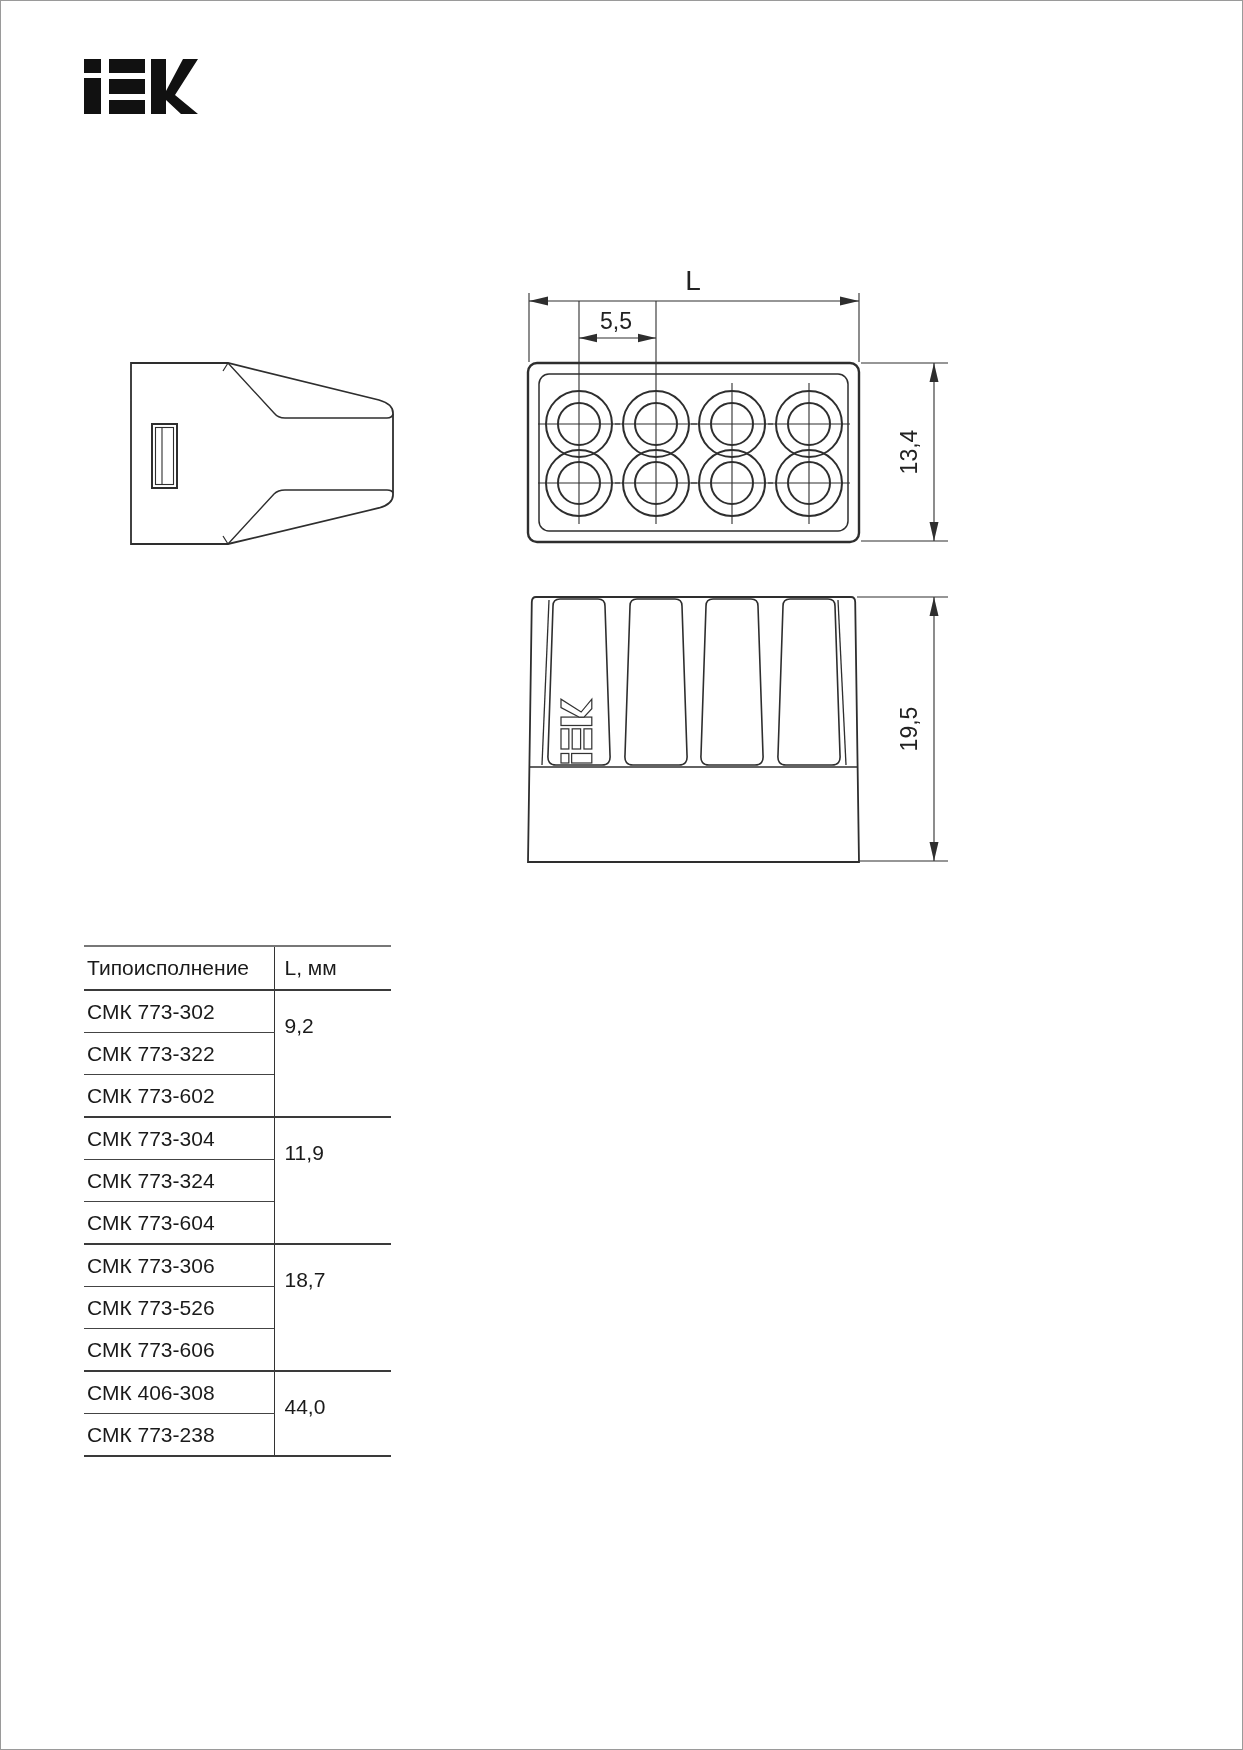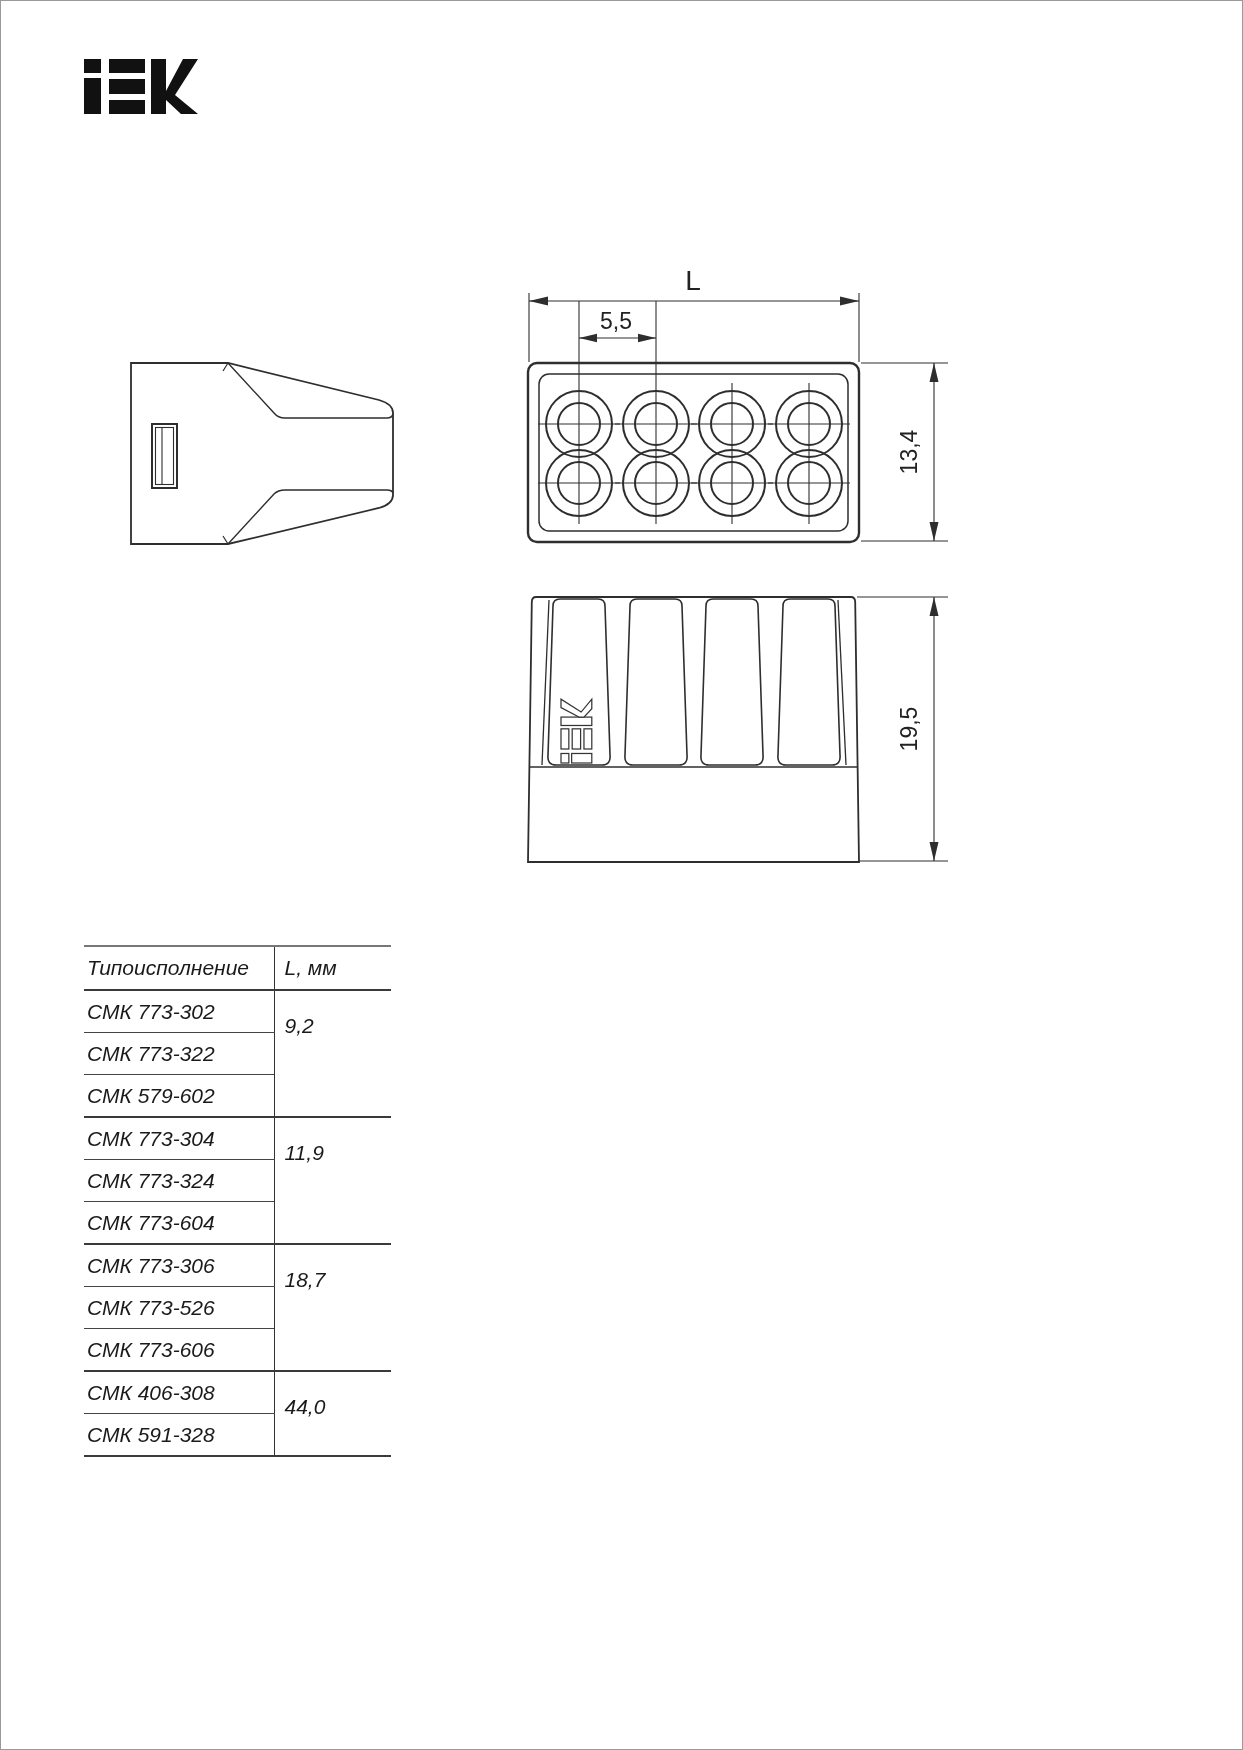--- a/index.html
+++ b/index.html
@@ -19,21 +19,20 @@
   .drawings text{
     font-family:"Liberation Sans", sans-serif;
     fill:#222;
   }
   
   .spec-table{
     position:absolute;
     left:83px;top:944px;
     border-collapse:collapse;
     table-layout:fixed;
-    font-style:italic;
   }
   .spec-table th,.spec-table td{
     font-size:21px;
     font-weight:400;
     text-align:left;
     padding:0 0 0 3px;
     color:#1a1a1a;
     white-space:nowrap;
   }
   .spec-table th{height:42px;vertical-align:middle;
@@ -192,21 +191,21 @@
     </thead>
     <tbody>
         <tr>
           <td class="sep">СМК 773-302</td>
           <td rowspan="3" class="lcell">9,2</td>
         </tr>
         <tr>
           <td class="sep">СМК 773-322</td>
         </tr>
         <tr class="group-end">
-          <td>СМК 579-602</td>
+          <td>СМК 773-602</td>
         </tr>
         <tr>
           <td class="sep">СМК 773-304</td>
           <td rowspan="3" class="lcell">11,9</td>
         </tr>
         <tr>
           <td class="sep">СМК 773-324</td>
         </tr>
         <tr class="group-end">
           <td>СМК 773-604</td>
@@ -219,19 +218,19 @@
           <td class="sep">СМК 773-526</td>
         </tr>
         <tr class="group-end">
           <td>СМК 773-606</td>
         </tr>
         <tr>
           <td class="sep">СМК 406-308</td>
           <td rowspan="2" class="lcell">44,0</td>
         </tr>
         <tr class="group-end">
-          <td>СМК 591-328</td>
+          <td>СМК 773-238</td>
         </tr>
       </tbody>
   </table>
 
 
 </div>
 
 </body></html>

